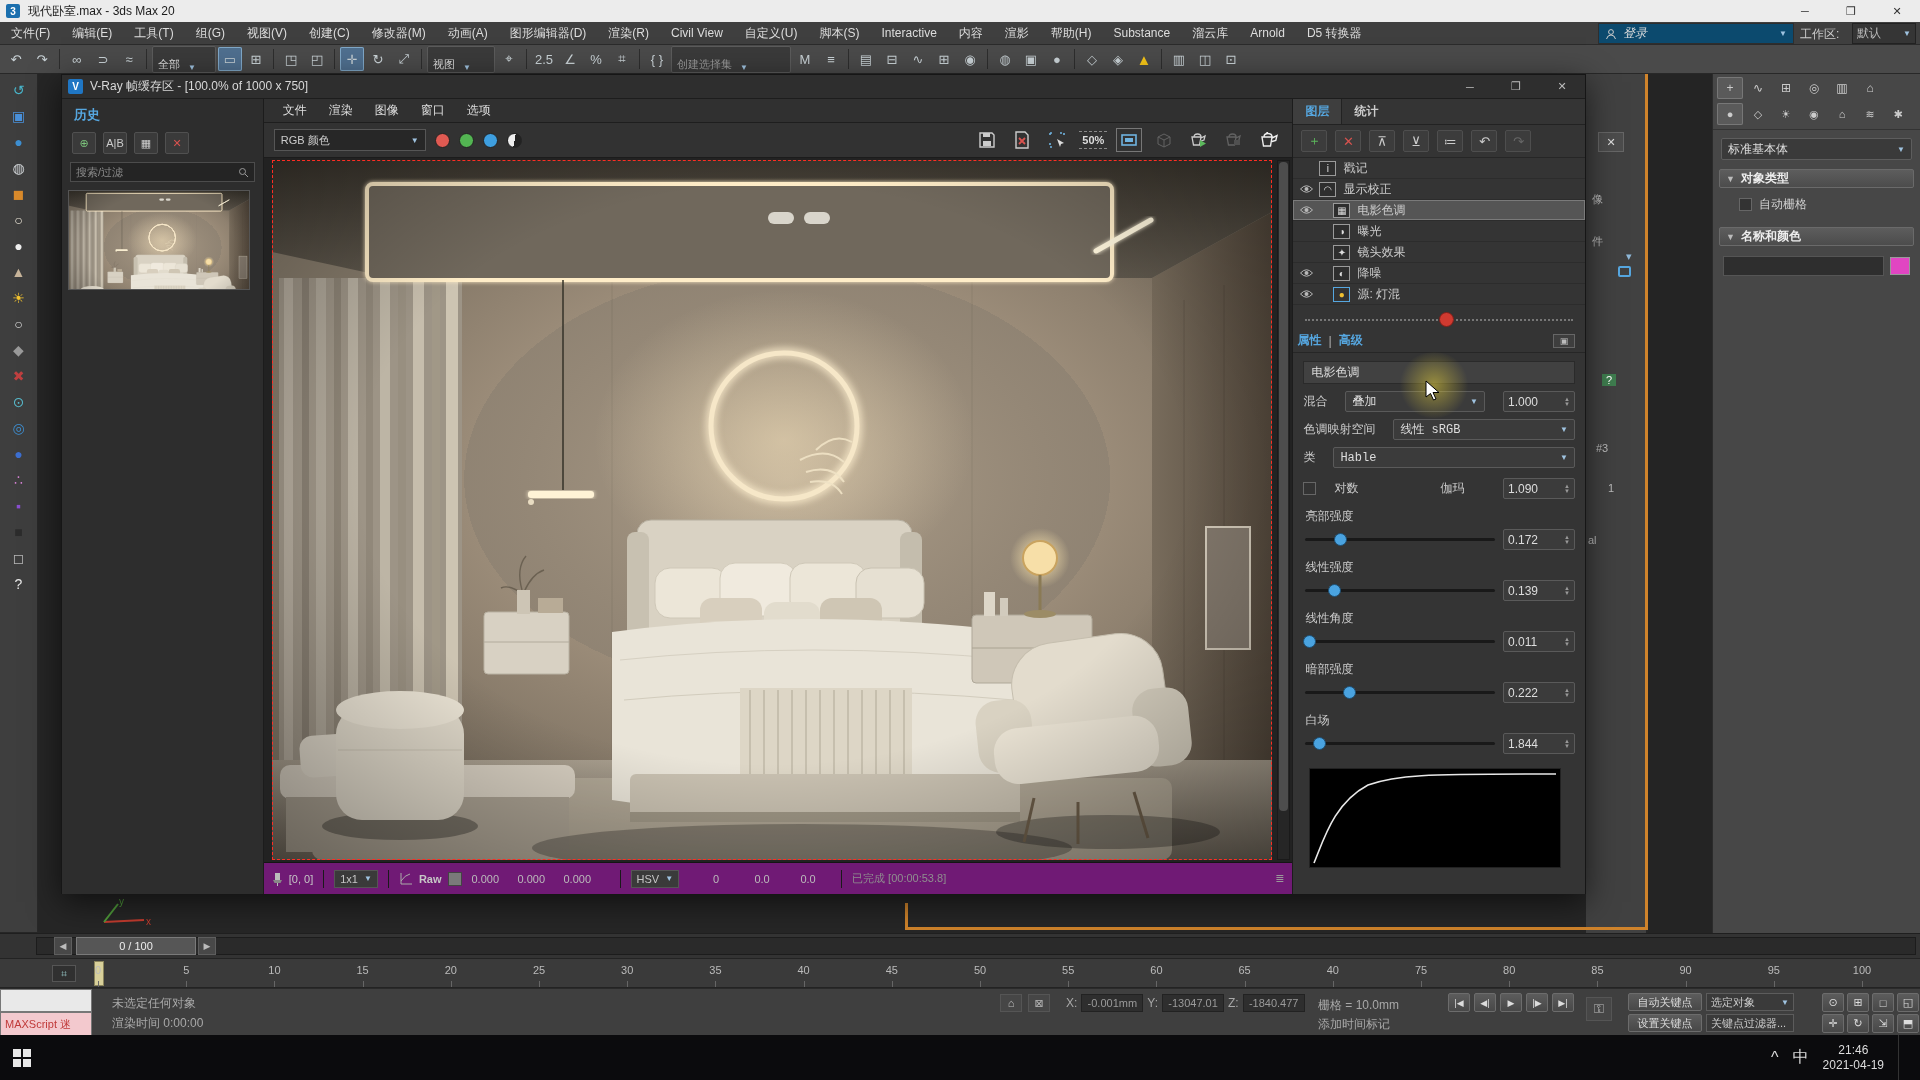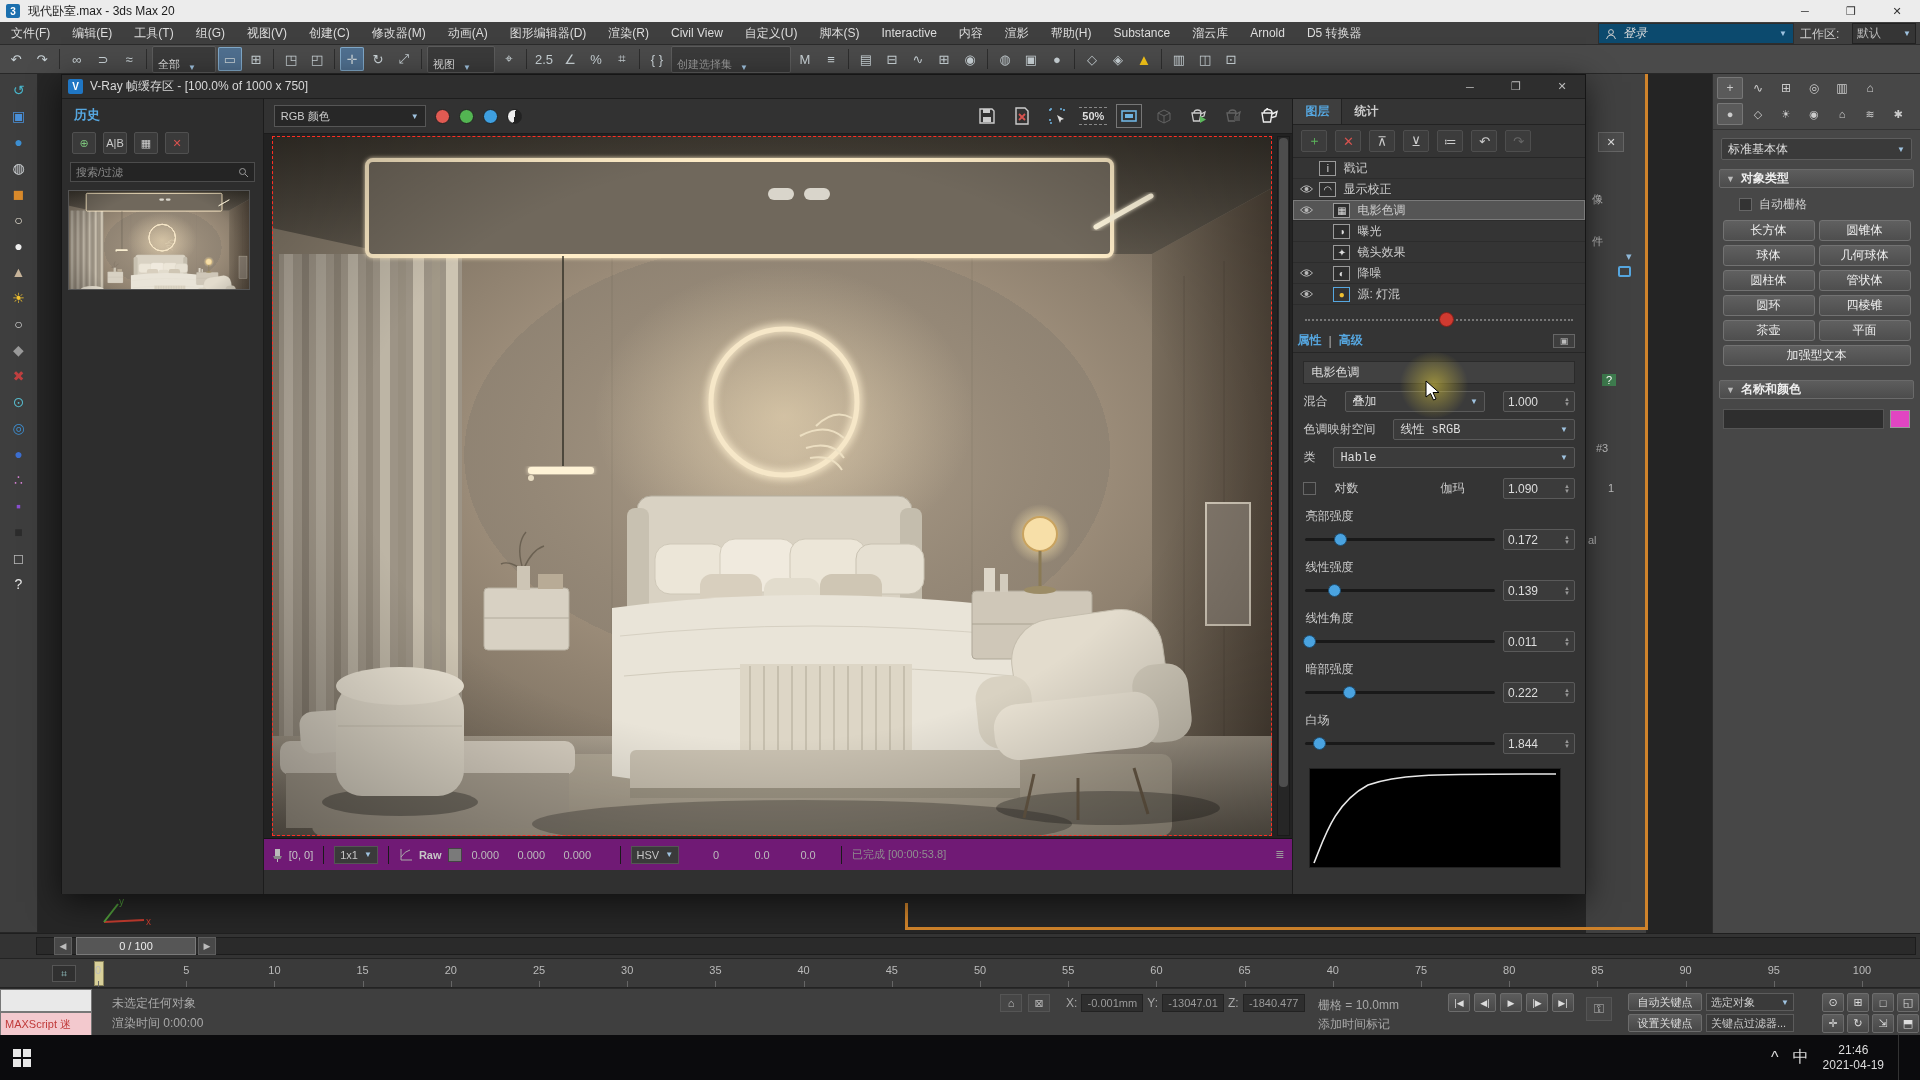--- a/index.html
+++ b/index.html
@@ -325,33 +325,20 @@
         <span class="caret">▼</span>
     </div>
     <div class="rollout">
       <span style="font-size:9px;color:#bbb;">▼</span>
       <span>对象类型</span>
     </div>
     <div class="autogrid">
       <div class="chk"></div>
       <span>自动栅格</span>
     </div>
-    <div class="btn-grid" id="cp-buttons">
-        <div class="cp-btn">长方体</div>
-        <div class="cp-btn">圆锥体</div>
-        <div class="cp-btn">球体</div>
-        <div class="cp-btn">几何球体</div>
-        <div class="cp-btn">圆柱体</div>
-        <div class="cp-btn">管状体</div>
-        <div class="cp-btn">圆环</div>
-        <div class="cp-btn">四棱锥</div>
-        <div class="cp-btn">茶壶</div>
-        <div class="cp-btn">平面</div>
-        <div class="cp-btn wide">加强型文本</div>
-      </div>
     <div class="rollout" style="margin-top:14px;">
       <span style="font-size:9px;color:#bbb;">▼</span>
       <span>名称和颜色</span>
     </div>
     <div class="name-row">
       <div class="name-field"></div>
       <div class="swatch" id="cp-swatch" style="background: rgb(225, 69, 194);"></div>
     </div>
   </div>
 
@@ -560,20 +547,27 @@
               <rect x="64" y="548" width="128" height="112" rx="26" fill="#e0d9ca"></rect>
               <ellipse cx="128" cy="550" rx="64" ry="19" fill="#eae3d4"></ellipse>
               <line x1="66" y1="590" x2="190" y2="590" stroke="#cbc4b4"></line>
 
               <rect x="0" y="0" width="1000" height="700" fill="url(#vig)"></rect>
             </svg>
           </div>
       </div>
 
       <div class="vfb-main">
+        <div class="vfb-menus" id="vfb-menus">
+            <span>文件</span>
+            <span>渲染</span>
+            <span>图像</span>
+            <span>窗口</span>
+            <span>选项</span>
+          </div>
         <div class="vfb-tools">
           <div class="chan-dd">
             <span>RGB 颜色</span>
               <span class="caret">▼</span>
           </div>
           <div class="circ" id="circ-r" style="background: rgb(224, 90, 82);"></div>
           <div class="circ" id="circ-g" style="background: rgb(83, 181, 82);"></div>
           <div class="circ" id="circ-b" style="background: rgb(62, 159, 224);"></div>
           <div class="circ" style="background:linear-gradient(100deg,#eee 50%,#222 50%);"></div>
           <div style="flex:1;"></div>

